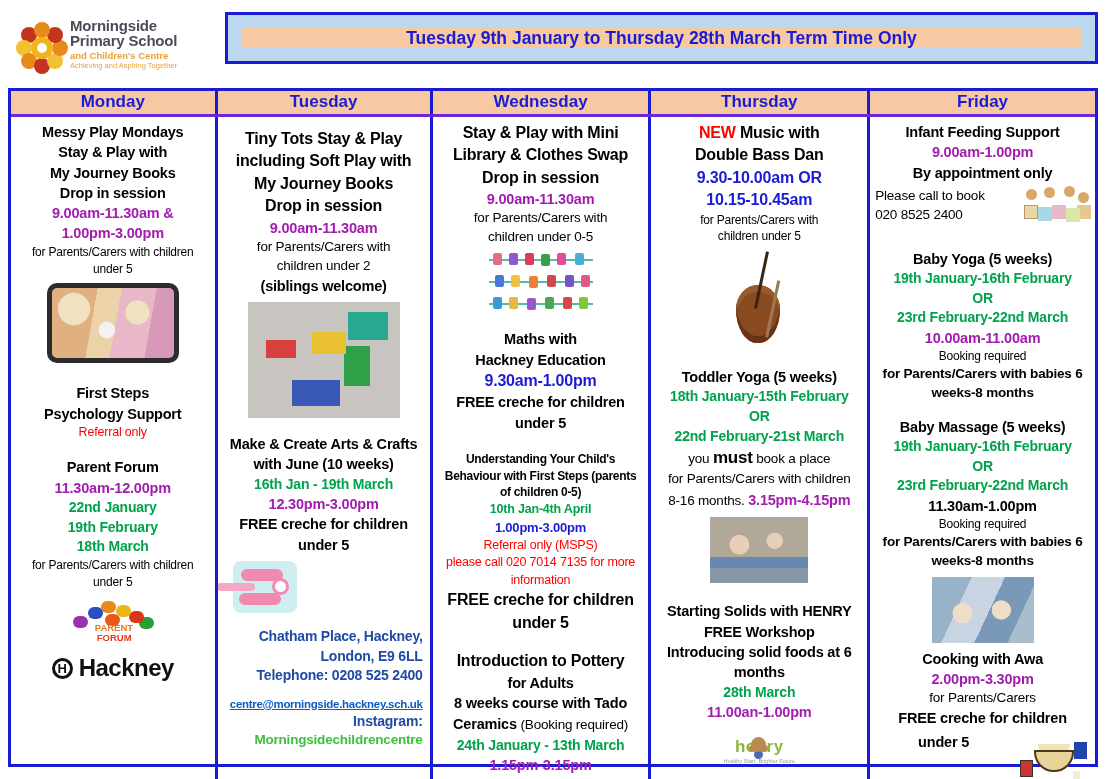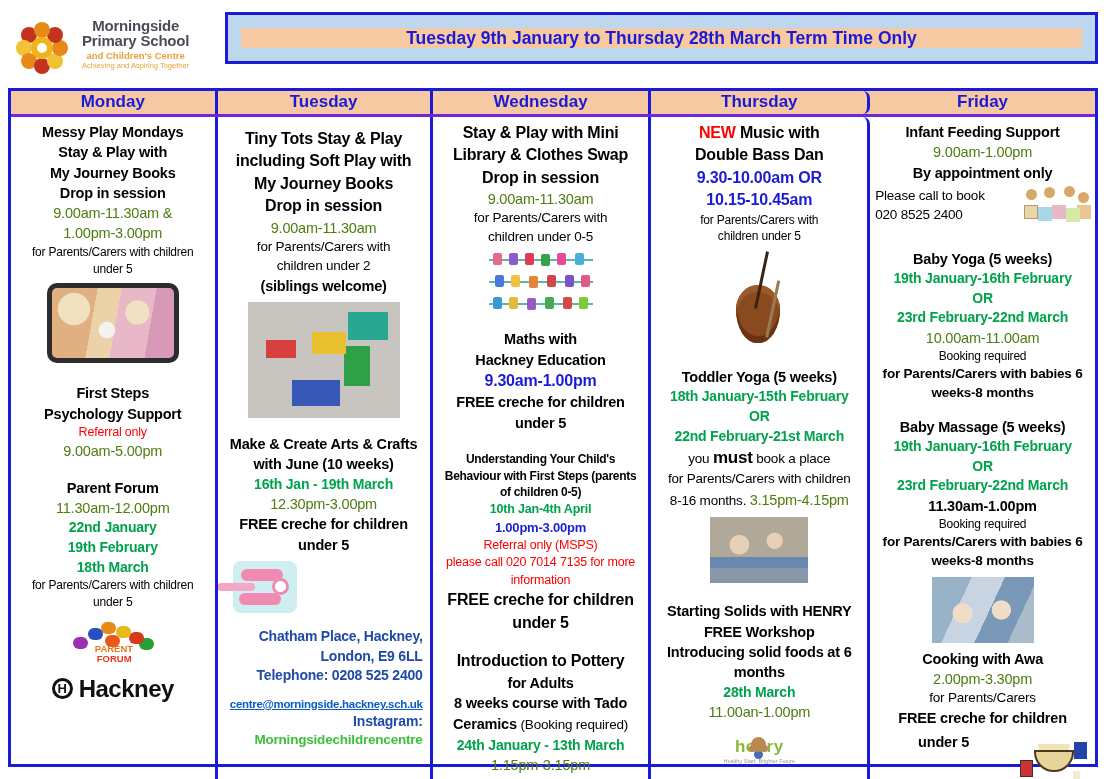--- a/index.html
+++ b/index.html
@@ -2,21 +2,21 @@
 <html><head>
 <meta charset="utf-8">
 <style>
   * { box-sizing: border-box; margin: 0; padding: 0; }
   html,body { background:#fff; }
   body { font-family:"Liberation Sans", sans-serif; }
   .page { position:relative; width:1106px; height:779px; background:#fff; overflow:hidden; }
 
   
   .topbar { position:absolute; left:10px; top:12px; right:8px; height:70px; display:flex; }
-  .logo { width:205px; display:flex; align-items:flex-start; gap:20px; padding-top:4px;text-align:center; }
+  .logo { width:205px; display:flex; align-items:flex-start; gap:8px; padding-top:4px; }
   .sunburst { position:relative; width:52px; height:52px; flex:0 0 52px; }
   .sunburst::before { content:""; position:absolute; left:21px; top:21px; width:10px; height:10px; border-radius:50%;
     background:#fff; border:6px solid #f2b31a;
     box-shadow: 0 -18px 0 -3px #e88a1a, 13px -13px 0 -3px #c3341f, 18px 0 0 -3px #e88a1a,
                 13px 13px 0 -3px #f2c234, 0 18px 0 -3px #c3341f, -13px 13px 0 -3px #e88a1a,
                 -18px 0 0 -3px #f2c234, -13px -13px 0 -3px #c3341f; }
   .logo-text { line-height:1.02; padding-top:2px; }
   .logo-line1, .logo-line2 { font-size:15px; font-weight:bold; color:#4c4c58; letter-spacing:-0.2px; }
   .logo-sub { font-size:9.5px; font-weight:bold; color:#e8a13c; margin-top:2px; }
   .logo-tag { font-size:7.5px; color:#e8a13c; margin-top:2px; }
@@ -26,39 +26,39 @@
   .banner-inner .txt { color:#1b1bd6; font-weight:bold; font-size:17.5px; }
 
   
   .table { position:absolute; left:8px; right:8px; top:88px; bottom:12px; border:3px solid #1b1bd6; display:flex; flex-direction:column; background:#fff; }
   .thead { display:flex; background:#f6c9a2; border-bottom:3px solid #6d28d9; }
   .th { text-align:center; color:#1b1bd6; font-weight:bold; font-size:17px; padding:1px 0 2px; border-right:3px solid #1b1bd6; }
   .th:last-child { border-right:none; }
   .tbody { flex:1; display:flex; }
   .td { border-right:3px solid #1b1bd6; padding:5px 3px; text-align:center; overflow:hidden; }
   .td:last-child { border-right:none; }
-  .w0 { flex:0 0 19.05%; } .w1 { flex:0 0 19.85%; } .w2 { flex:0 0 20.18%; } .w3 { flex:0 0 20.18%;border-radius:7px; } .w4 { flex:1; }
+  .w0 { flex:0 0 19.05%; } .w1 { flex:0 0 19.85%; } .w2 { flex:0 0 20.18%; } .w3 { flex:0 0 20.18%; } .w4 { flex:1; }
 
   
   .line { line-height:1.4; letter-spacing:-0.2px; }
   .block { margin-top:10px; }
   .block:first-child { margin-top:0; }
   .mt4{margin-top:4px!important}.mt6{margin-top:6px!important}.mt8{margin-top:8px!important}
   .mt14{margin-top:14px!important}.mt16{margin-top:16px!important}.mt18{margin-top:18px!important}
   .mt20{margin-top:20px!important}.mt24{margin-top:24px!important}
   .align-left { text-align:left; padding-left:2px; }
   .align-right { text-align:right; padding-right:4px; }
 
   .h    { font-size:14.5px; font-weight:bold; color:#000; }
   .hlg  { font-size:16px;  font-weight:bold; color:#000; }
   .hsm  { font-size:12px;  font-weight:bold; color:#000; letter-spacing:-0.3px; }
   .hxs  { font-size:16px;font-weight:bold; color:#000; }
   .hmd  { font-size:13.5px;font-weight:bold; color:#000; }
   .hb   { font-size:14.5px;font-weight:bold; color:#000; }
-  .time { font-size:14.5px;font-weight:normal; color:#4d7c0f; }
+  .time { font-size:14.5px;font-weight:bold; color:#a21caf; }
   .timelg{ font-size:16px; font-weight:bold; color:#1b1bd6; }
   .timesm{ font-size:13px; font-weight:bold; color:#1b1bd6; }
   .green{ font-size:14px;  font-weight:bold; color:#00a24c; }
   .greensm{ font-size:12.5px; font-weight:bold; color:#00a24c; }
   .red  { font-size:12.5px; color:#ff0000; }
   .redhl{ font-size:16px; font-weight:bold; color:#ff0000; }
   .note { font-size:12px; color:#000; }
   .notelg{ font-size:13.5px; color:#000; }
   .notelgb{ font-size:17px; font-weight:bold; color:#000; }
   .notesm{ font-size:12px; color:#000; }
@@ -192,21 +192,20 @@
             <div class="line time">9.00am-11.30am &amp;</div>
             <div class="line time">1.00pm-3.00pm</div>
             <div class="line note">for Parents/Carers with children</div>
             <div class="line note">under 5</div>
             <div class="img messy-play-photo"></div>
           </div>
           <div class="block clearfix mt20">
             <div class="line h">First Steps</div>
             <div class="line h">Psychology Support</div>
             <div class="line red">Referral only</div>
-            <div class="line time">9.00am-5.00pm</div>
           </div>
           <div class="block clearfix mt16">
             <div class="line h">Parent Forum</div>
             <div class="line time">11.30am-12.00pm</div>
             <div class="line green">22nd January</div>
             <div class="line green">19th February</div>
             <div class="line green">18th March</div>
             <div class="line note">for Parents/Carers with children</div>
             <div class="line note">under 5</div>
           </div>

